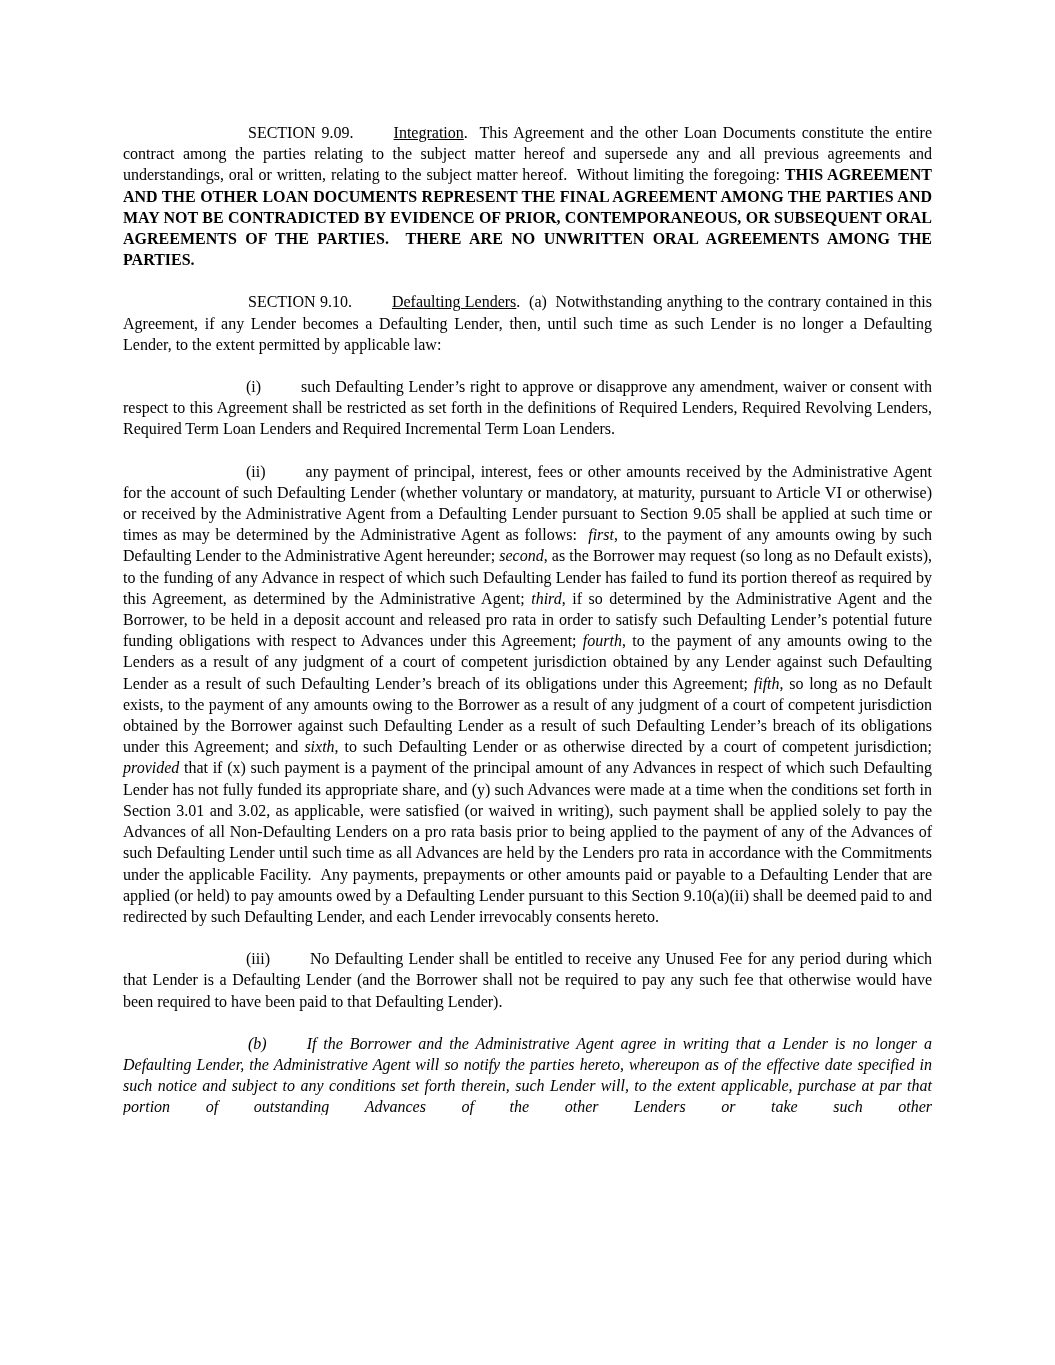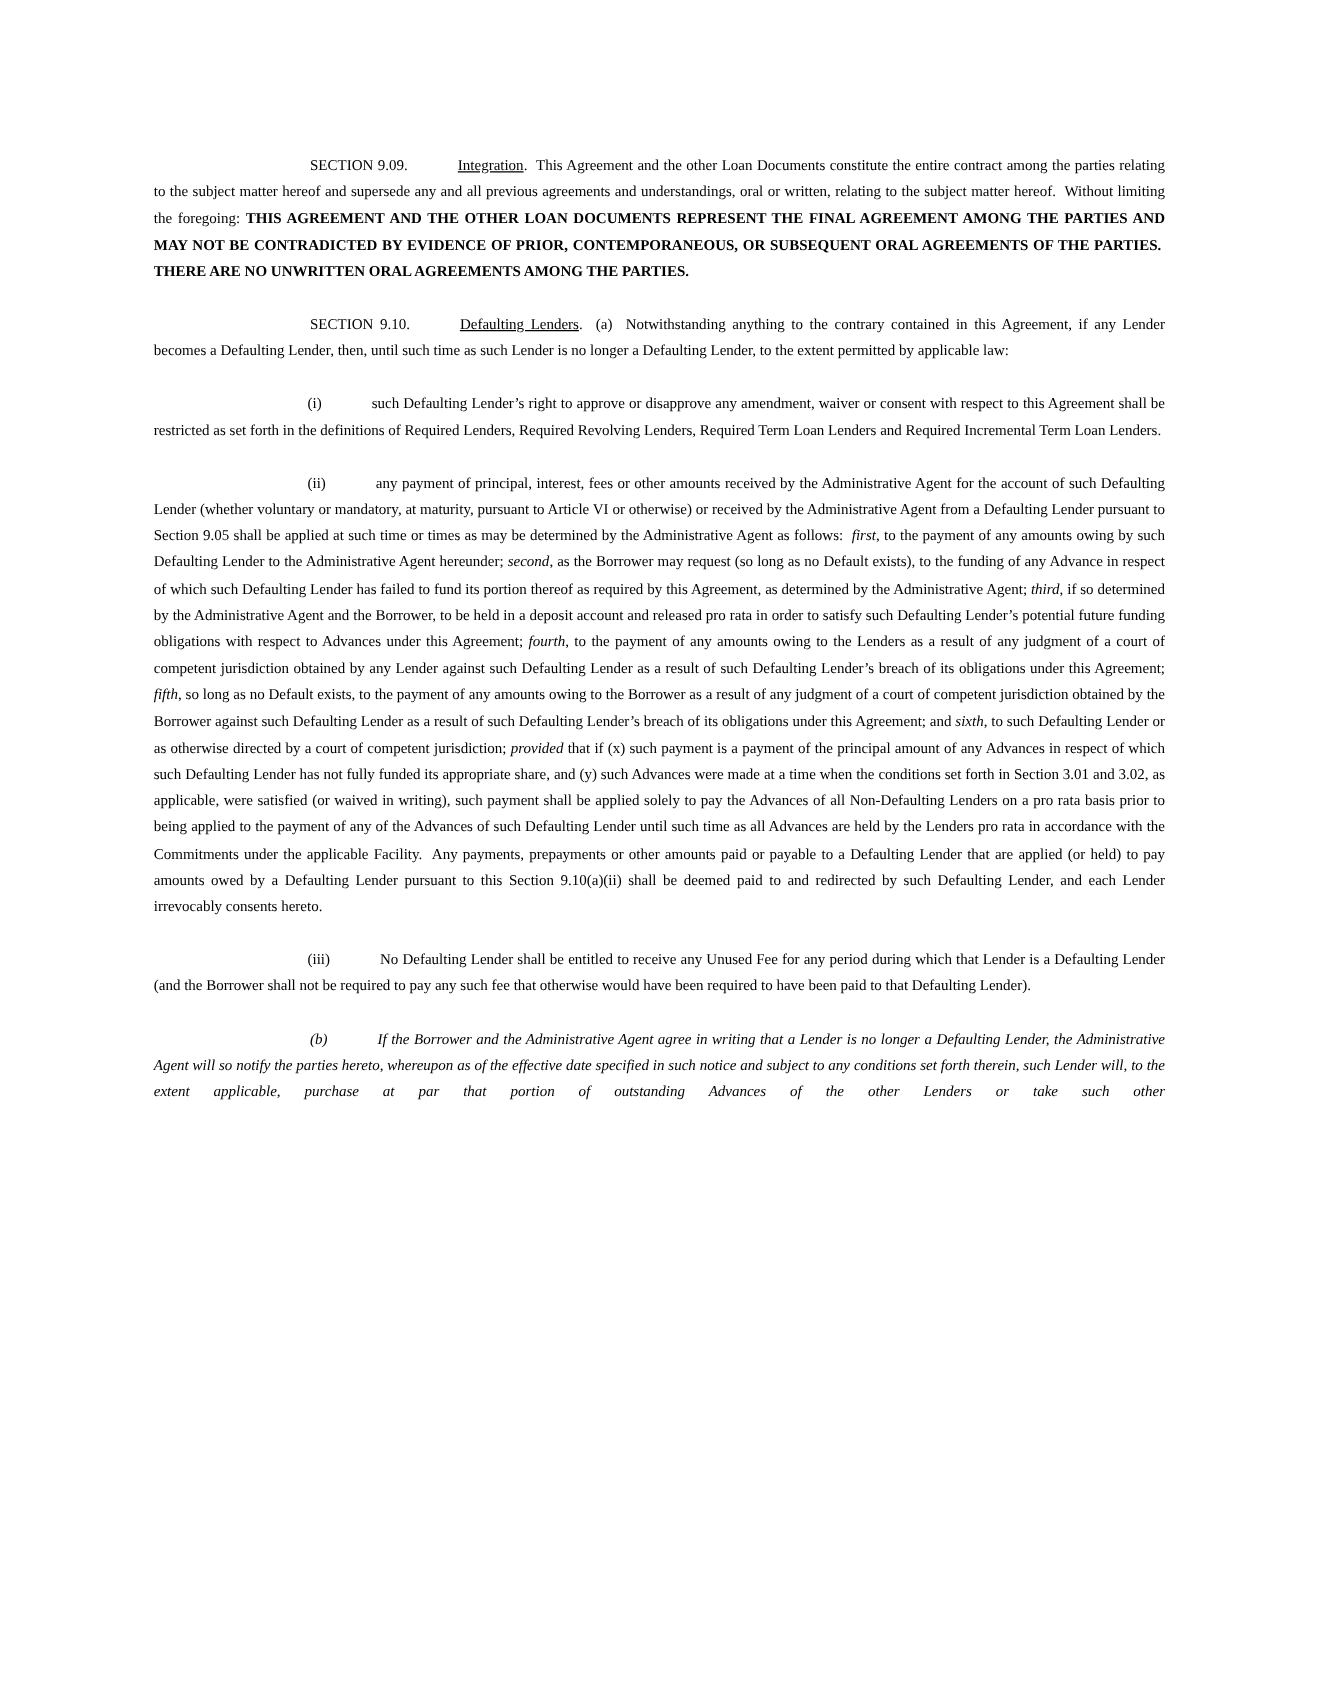--- a/index.html
+++ b/index.html
@@ -5,21 +5,21 @@
 <style>
   * { margin: 0; padding: 0; box-sizing: border-box; }
   html, body { background: #ffffff; }
   .page {
     position: relative;
     width: 1055px;
     height: 1115px;
     background: #ffffff;
     color: #000000;
     font-family: "Liberation Serif", "DejaVu Serif", serif;
-    font-size: 12px;
+    font-size: 16px;
     line-height: 21.2px;
     overflow: hidden;
   }
   .doc-body {
     position: absolute;
     left: 123px;
     top: 122px;
     width: 809px;
     text-align: justify;
   }

